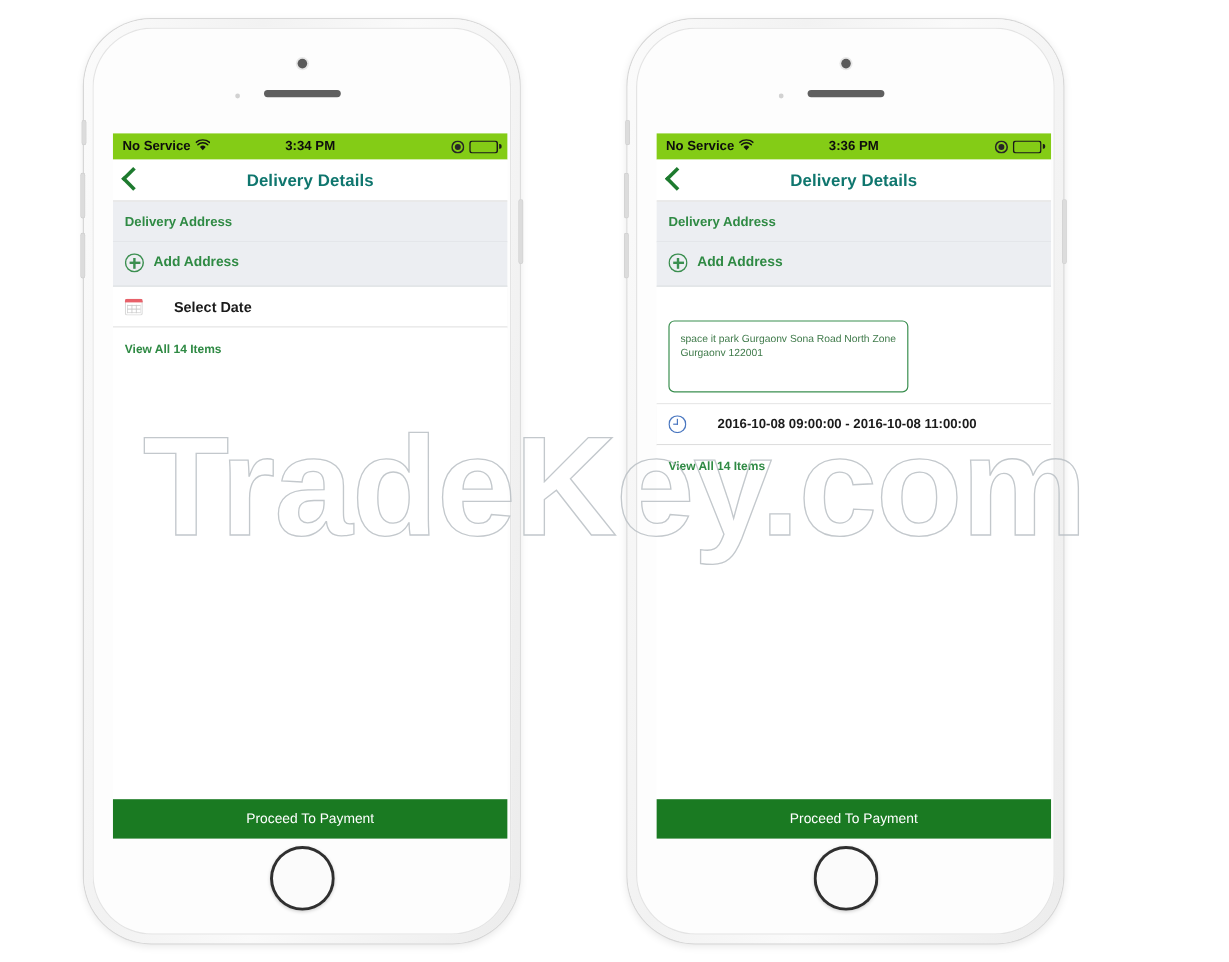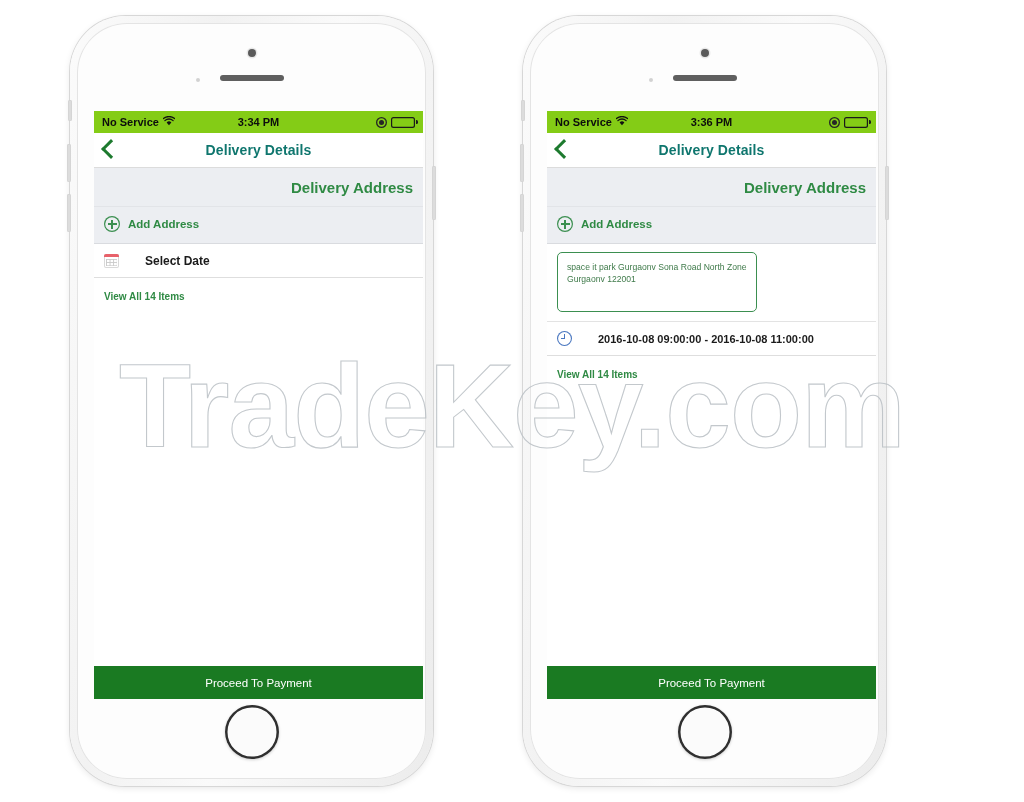--- a/index.html
+++ b/index.html
@@ -109,42 +109,42 @@
   .nav-title{
     width:100%;text-align:center;color:#0f766e;
     font-size:14px;font-weight:bold;letter-spacing:.1px;
   }
 
   
   .section-band{
     background:#eceef2;padding:11px 10px 10px 10px;
     border-bottom:1px solid #e2e4e8;
   }
-  .section-title{color:#2f8a44;font-size:15px;font-weight:bold;text-align:right;}
+  .section-title{color:#2f8a44;font-size:11px;font-weight:bold;}
 
   .addrow{
     background:#eceef2;display:flex;align-items:center;gap:8px;
     padding:9px 10px 11px 10px;border-bottom:1px solid #d9dbdf;
   }
   .plus-icon{
     width:16px;height:16px;border-radius:50%;
     box-shadow:inset 0 0 0 1.2px #3b8f50;position:relative;flex:0 0 auto;
   }
   .plus-icon:before,.plus-icon:after{
     content:"";position:absolute;background:#3b8f50;
   }
   .plus-icon:before{left:3.5px;top:7.4px;width:9px;height:1.2px;}
   .plus-icon:after{left:7.4px;top:3.5px;width:1.2px;height:9px;}
   .addrow-label{color:#2f8a44;font-size:11.5px;font-weight:bold;}
 
   
   .addr-card-wrap{background:#fff;padding:8px 10px 9px 10px;border-bottom:1px solid #e3e3e3;}
   .addr-card{
     border:1px solid #3b8f50;border-radius:5px;
-    padding:8px 9px;width:180px;min-height:42px;box-sizing:content-box;
+    padding:8px 9px;width:180px;min-height:42px;box-sizing:content-box;margin-top:20px;
   }
   .addr-text{color:#3f7a4a;font-size:8.6px;line-height:1.45;}
 
   
   .row{
     background:#fff;display:flex;align-items:center;gap:26px;
     padding:0 10px;height:33px;
     border-bottom:1px solid #dedede;
     box-shadow:0 1px 0 #f3f3f3;
   }

